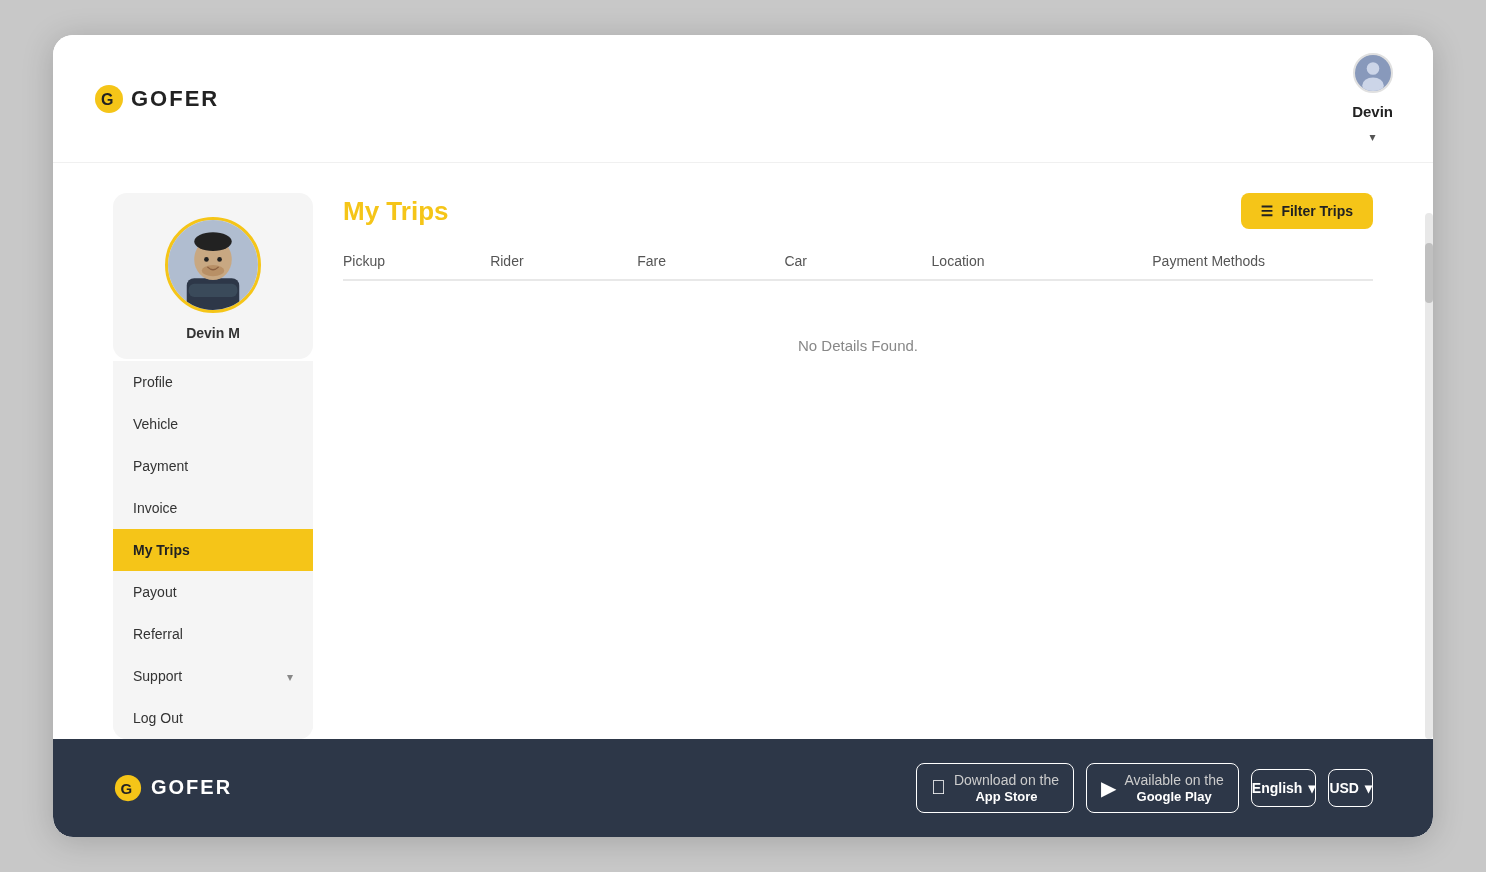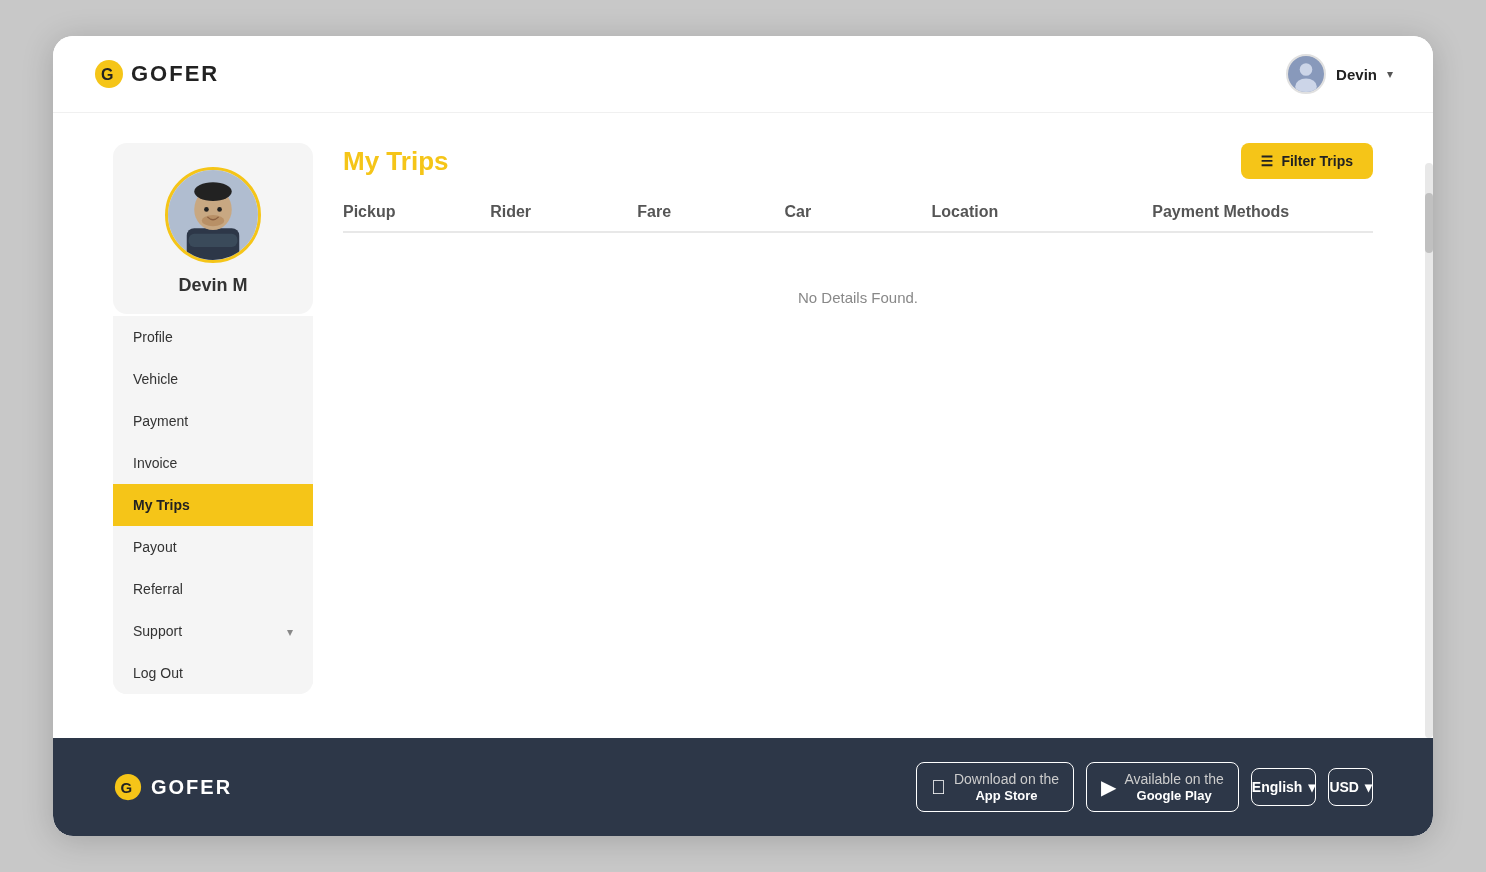--- a/index.html
+++ b/index.html
@@ -43,20 +43,21 @@
       font-size: 22px;
       font-weight: 800;
       letter-spacing: 2px;
       color: #222;
     }
     .user-menu {
       display: flex;
       align-items: center;
       gap: 10px;
       cursor: pointer;
+      flex-direction: column;
     }
     .user-avatar-header {
       width: 40px;
       height: 40px;
       border-radius: 50%;
       background: #b0b8c8;
       overflow: hidden;
       display: flex;
       align-items: center;
       justify-content: center;
@@ -101,21 +102,21 @@
       border: 3px solid #F5C518;
       overflow: hidden;
       background: #d0d8e8;
       display: flex;
       align-items: center;
       justify-content: center;
       margin-bottom: 12px;
     }
     .avatar-circle svg { width: 90px; height: 90px; }
     .sidebar-username {
-      font-size: 18px;
+      font-size: 14px;
       font-weight: 600;
       color: #333;
       text-align: center;
     }
     .sidebar-nav {
       background: #f5f5f5;
       border-radius: 0 0 14px 14px;
       margin-top: 2px;
       overflow: hidden;
     }
@@ -165,22 +166,22 @@
       gap: 8px;
     }
     .trips-table-header {
       display: grid;
       grid-template-columns: 1fr 1fr 1fr 1fr 1.5fr 1.5fr;
       border-bottom: 2px solid #e8e8e8;
       padding-bottom: 10px;
       margin-bottom: 16px;
     }
     .trips-col-header {
-      font-size: 16px;
-      font-weight: 700;
+      font-size: 14px;
+      font-weight: 400;
       color: #555;
     }
     .trips-empty {
       text-align: center;
       padding: 40px 0;
       font-size: 15px;
       color: #888;
     }
     
     .footer {

